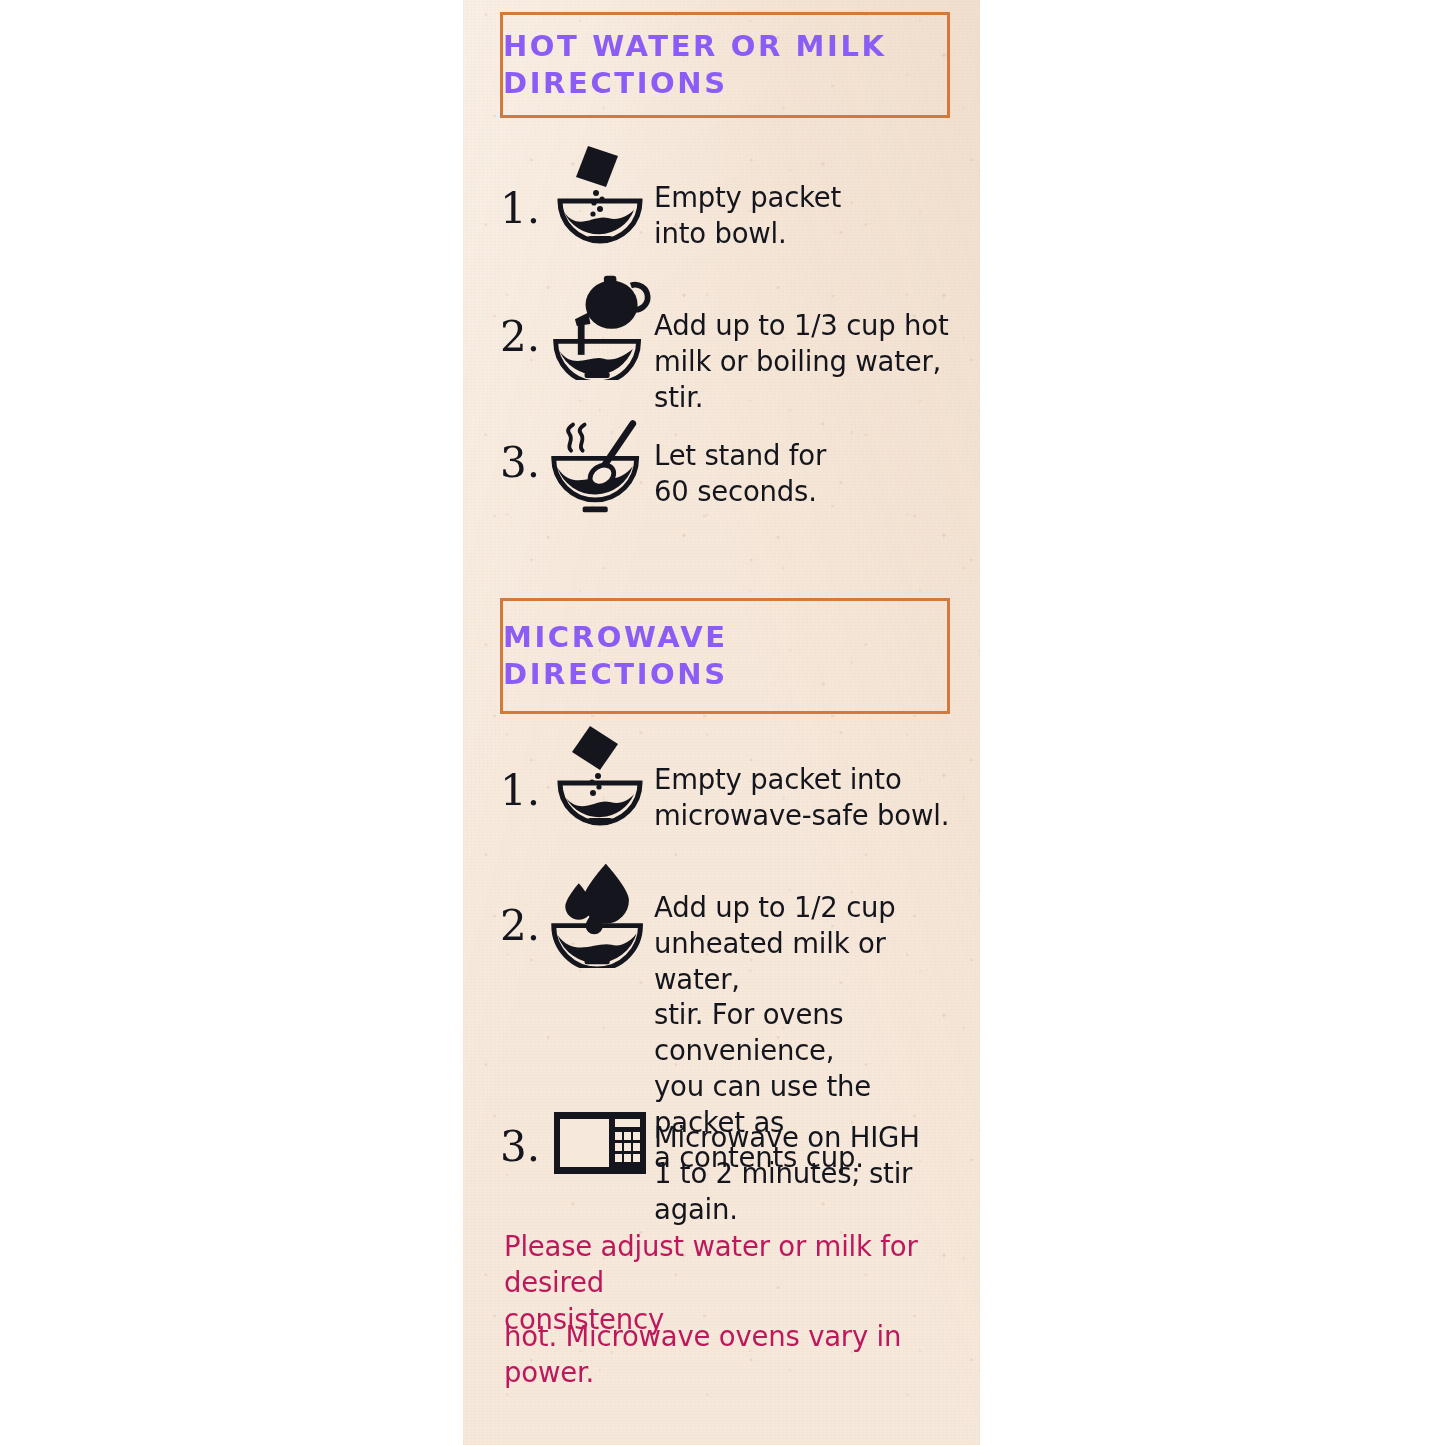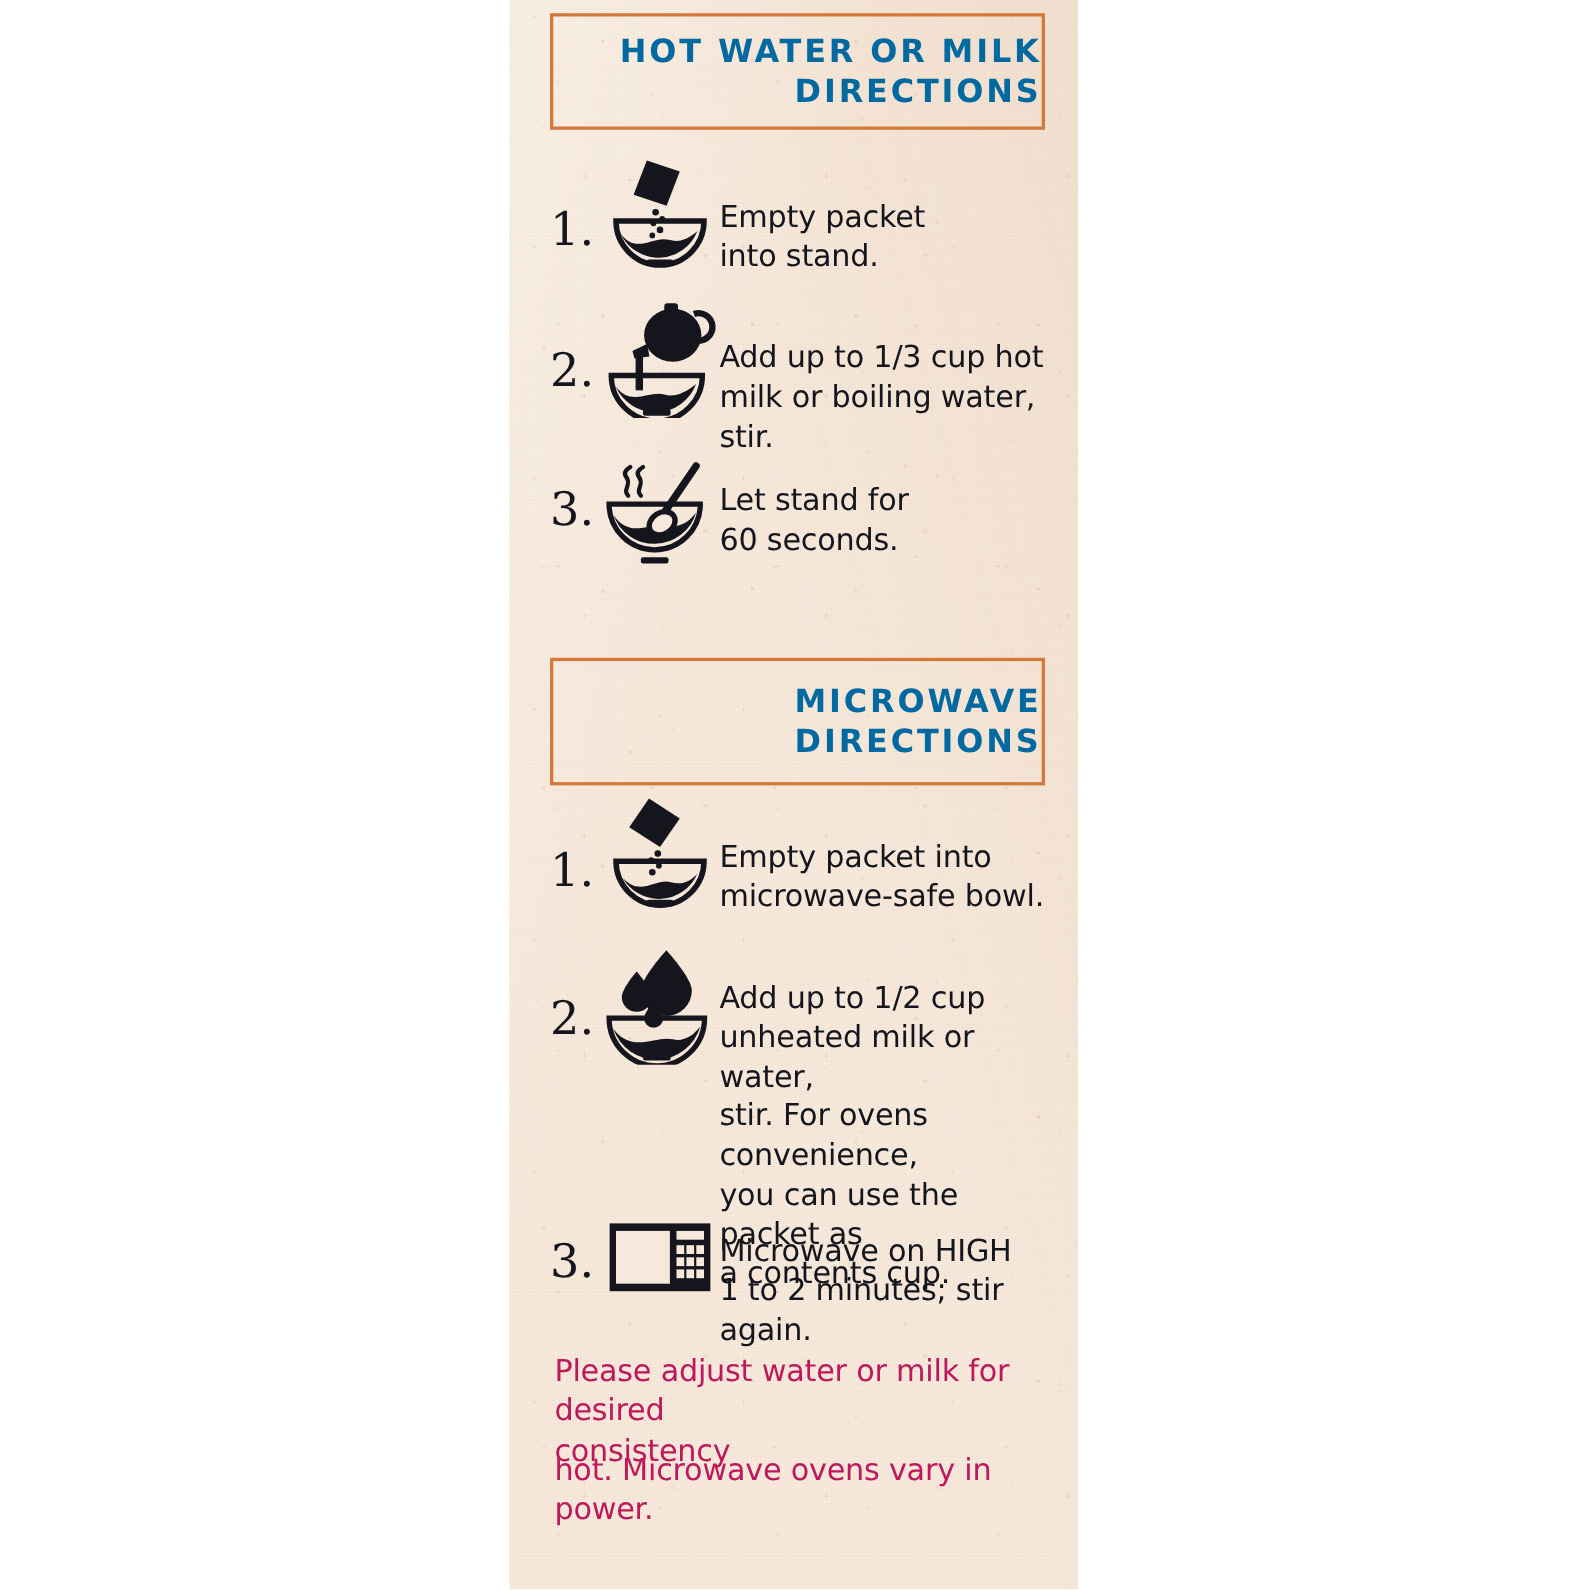--- a/index.html
+++ b/index.html
@@ -75,25 +75,25 @@
     z-index: 3;
   }
 
   
   .section-head {
     position: absolute;
     left: 37px;
     width: 450px;
     box-sizing: border-box;
     border: 3px solid #d4793c;
-    text-align: right;
+    text-align: left;
     display: flex;
     flex-direction: column;
     justify-content: center;
-    color: #0369a1;
+    color: #8b5cf6;
   }
   .section-head .line {
     font-family: "DejaVu Sans", sans-serif;
     font-weight: 700;
     font-size: 29px;
     letter-spacing: 2.6px;
     line-height: 1.28;
     text-transform: uppercase;
   }
   #head-hot { top: 12px; height: 106px; }
@@ -207,21 +207,21 @@
 
               <path d="M16 72 C30 92 46 74 60 78 C70 81 78 77 86 70
                        A38 38 0 0 1 16 72 Z"></path>
 
               <rect x="40" y="96" width="24" height="6" rx="2"></rect>
             </g>
           </svg>
         </div>
         <div class="step-text">
           <div>Empty packet</div>
-          <div>into stand.</div>
+          <div>into bowl.</div>
         </div>
       </div>
 
       <div class="step" id="step-h2">
         <div class="step-num">2.</div>
         <div class="step-icon">
           <svg width="112" height="112" viewBox="0 0 112 112" aria-hidden="true">
             <g fill="#15161d">
 
               <ellipse cx="68" cy="36" rx="27" ry="25"></ellipse>

